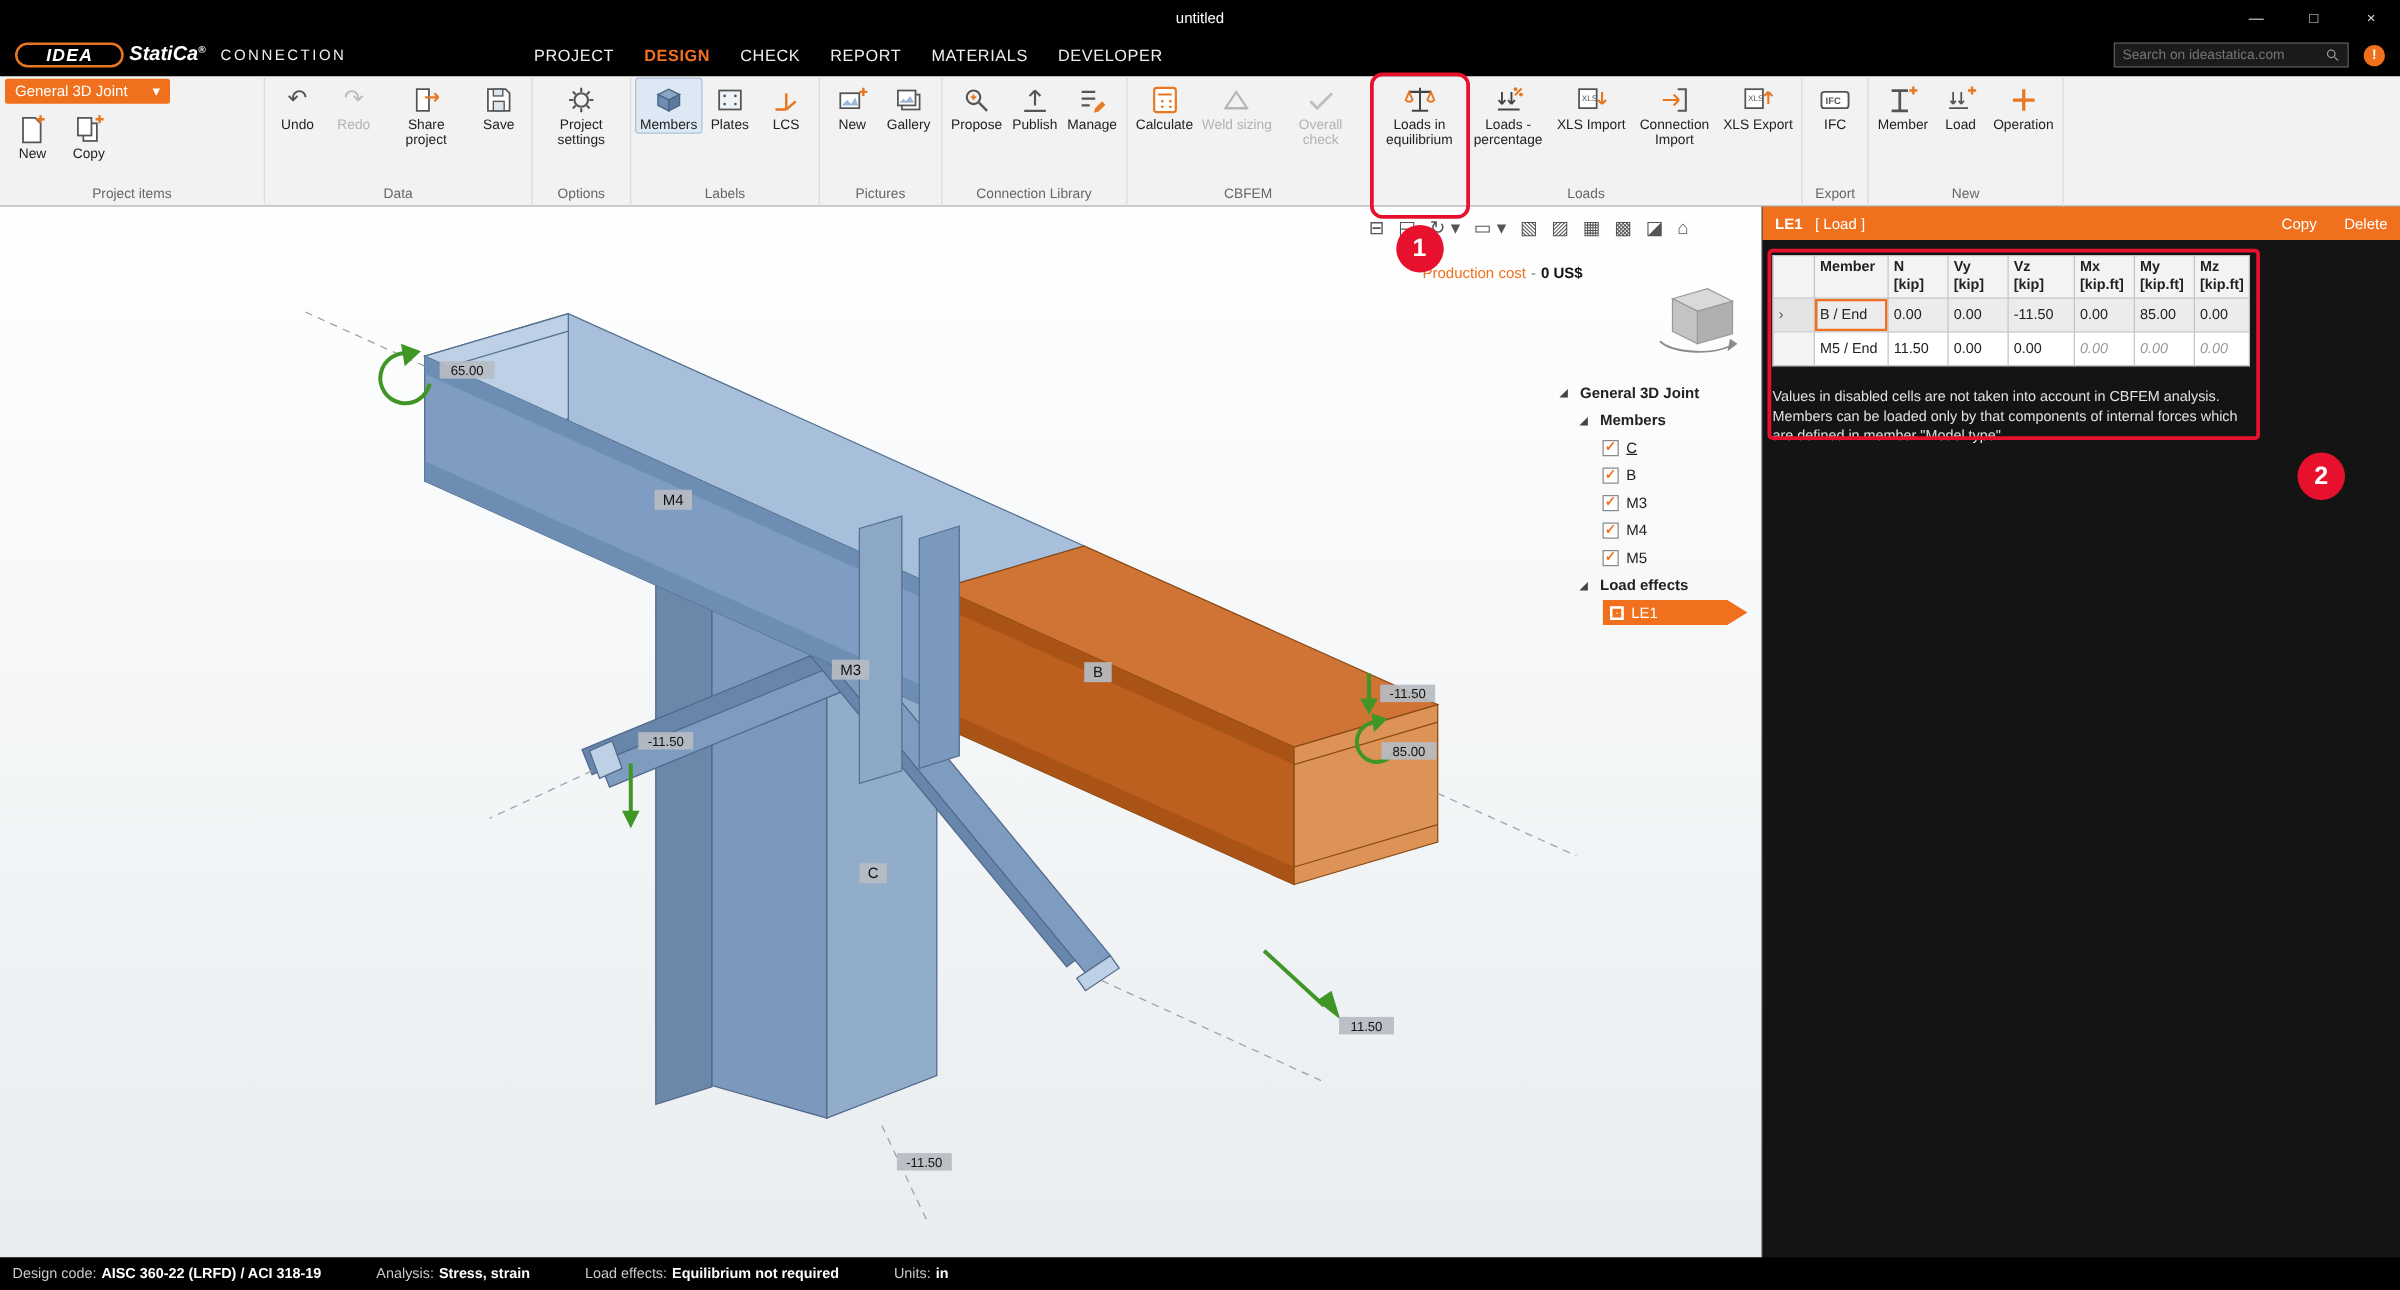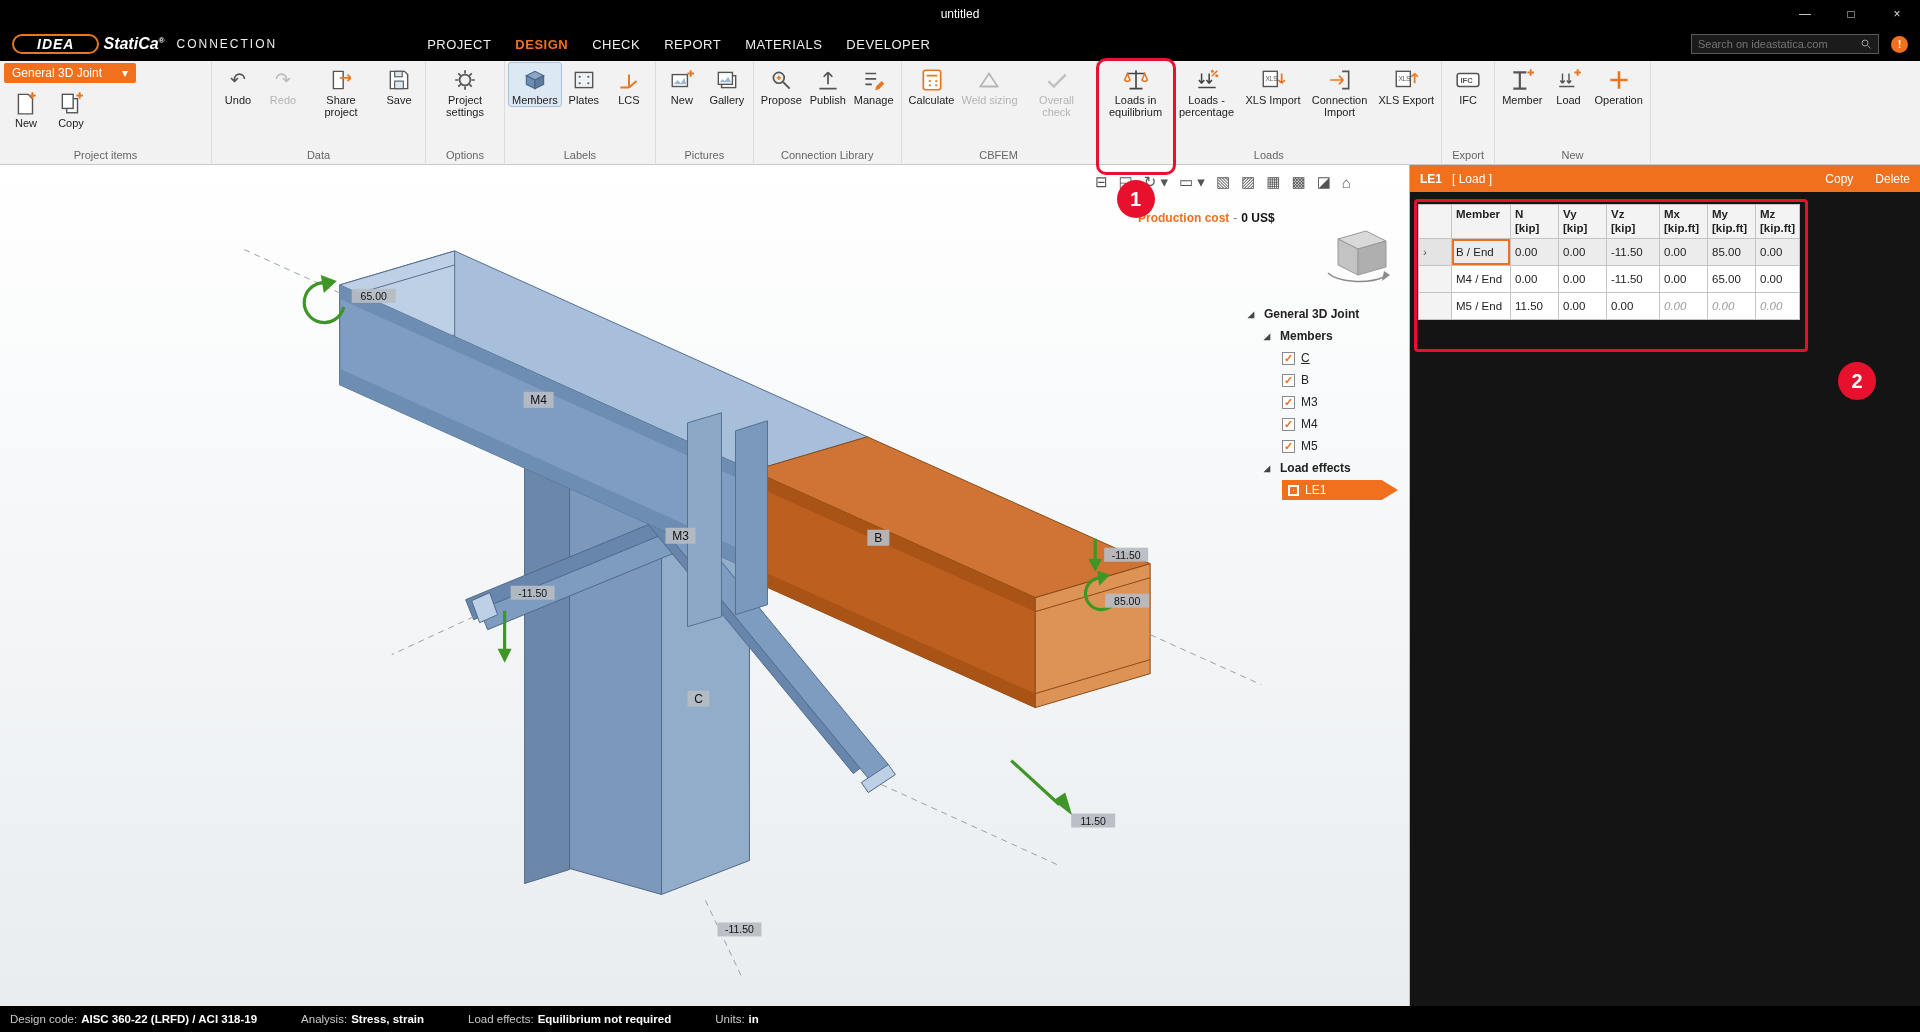--- a/index.html
+++ b/index.html
@@ -41,21 +41,21 @@
 .badge{width:38px;height:38px;border-radius:50%;background:#e8112d;color:#fff;font-size:20px;font-weight:bold;display:flex;align-items:center;justify-content:center}
 .badge1{position:absolute;top:117px;left:50%;transform:translateX(-50%);z-index:30}
 
 
 .main{position:absolute;top:165px;left:0;right:0;bottom:26px;display:flex}
 .viewport{width:1410px;position:relative;background:linear-gradient(#ffffff,#e9edf0);border-right:1px solid #bbb;overflow:hidden}
 .scene{position:absolute;inset:0}
 .vtoolbar{position:absolute;top:8px;left:1095px;display:flex;gap:11px;color:#555;font-size:15px;align-items:center}
 .vtool{cursor:default}
 .prodcost{position:absolute;top:46px;left:1138px;font-size:12px}
-.pc-label{color:#f0701d;font-weight:bold}
+.pc-label{color:#f0701d;font-weight:normal}
 .pc-dash{color:#777;margin:0 4px}
 .pc-value{color:#111;font-weight:bold}
 .navcube{position:absolute;top:58px;left:1314px}
 
 
 .tree{position:absolute;left:1248px;top:138px;width:162px;font-size:12px;color:#222}
 .tnode{display:flex;align-items:center;height:22px;gap:6px}
 .tri{font-size:8px;color:#444;width:10px}
 .tri::before{content:"◢"}
 .lvl2{padding-left:16px}
@@ -687,41 +687,32 @@
           <td class="sel-cell">B / End</td>
           <td>0.00</td>
           <td>0.00</td>
           <td>-11.50</td>
           <td>0.00</td>
           <td>85.00</td>
           <td>0.00</td>
         </tr>
         <tr>
           <td class="sel-col"></td>
-          <td>M4 / End</td>
-          <td>0.00</td>
-          <td>0.00</td>
-          <td>-11.50</td>
-          <td>0.00</td>
-          <td id="m4-my">65.00</td>
-          <td>0.00</td>
-        </tr>
-        <tr>
-          <td class="sel-col"></td>
           <td>M5 / End</td>
           <td>11.50</td>
           <td>0.00</td>
           <td>0.00</td>
           <td class="dis">0.00</td>
           <td class="dis">0.00</td>
           <td class="dis">0.00</td>
         </tr>
       </tbody>
     </table>
 
+    <div class="note">Values in disabled cells are not taken into account in CBFEM analysis. Members can be loaded only by that components of internal forces which are defined in member "Model type".</div>
 
     <div class="red-rect"></div>
     <div class="badge badge2">2</div>
   </div>
 </div>
 
 <div class="statusbar">
   <span class="sseg"><span>Design code:</span><span class="sv">AISC 360-22 (LRFD) / ACI 318-19</span></span>
   <span class="sseg"><span>Analysis:</span><span class="sv">Stress, strain</span></span>
   <span class="sseg"><span>Load effects:</span><span class="sv">Equilibrium not required</span></span>

